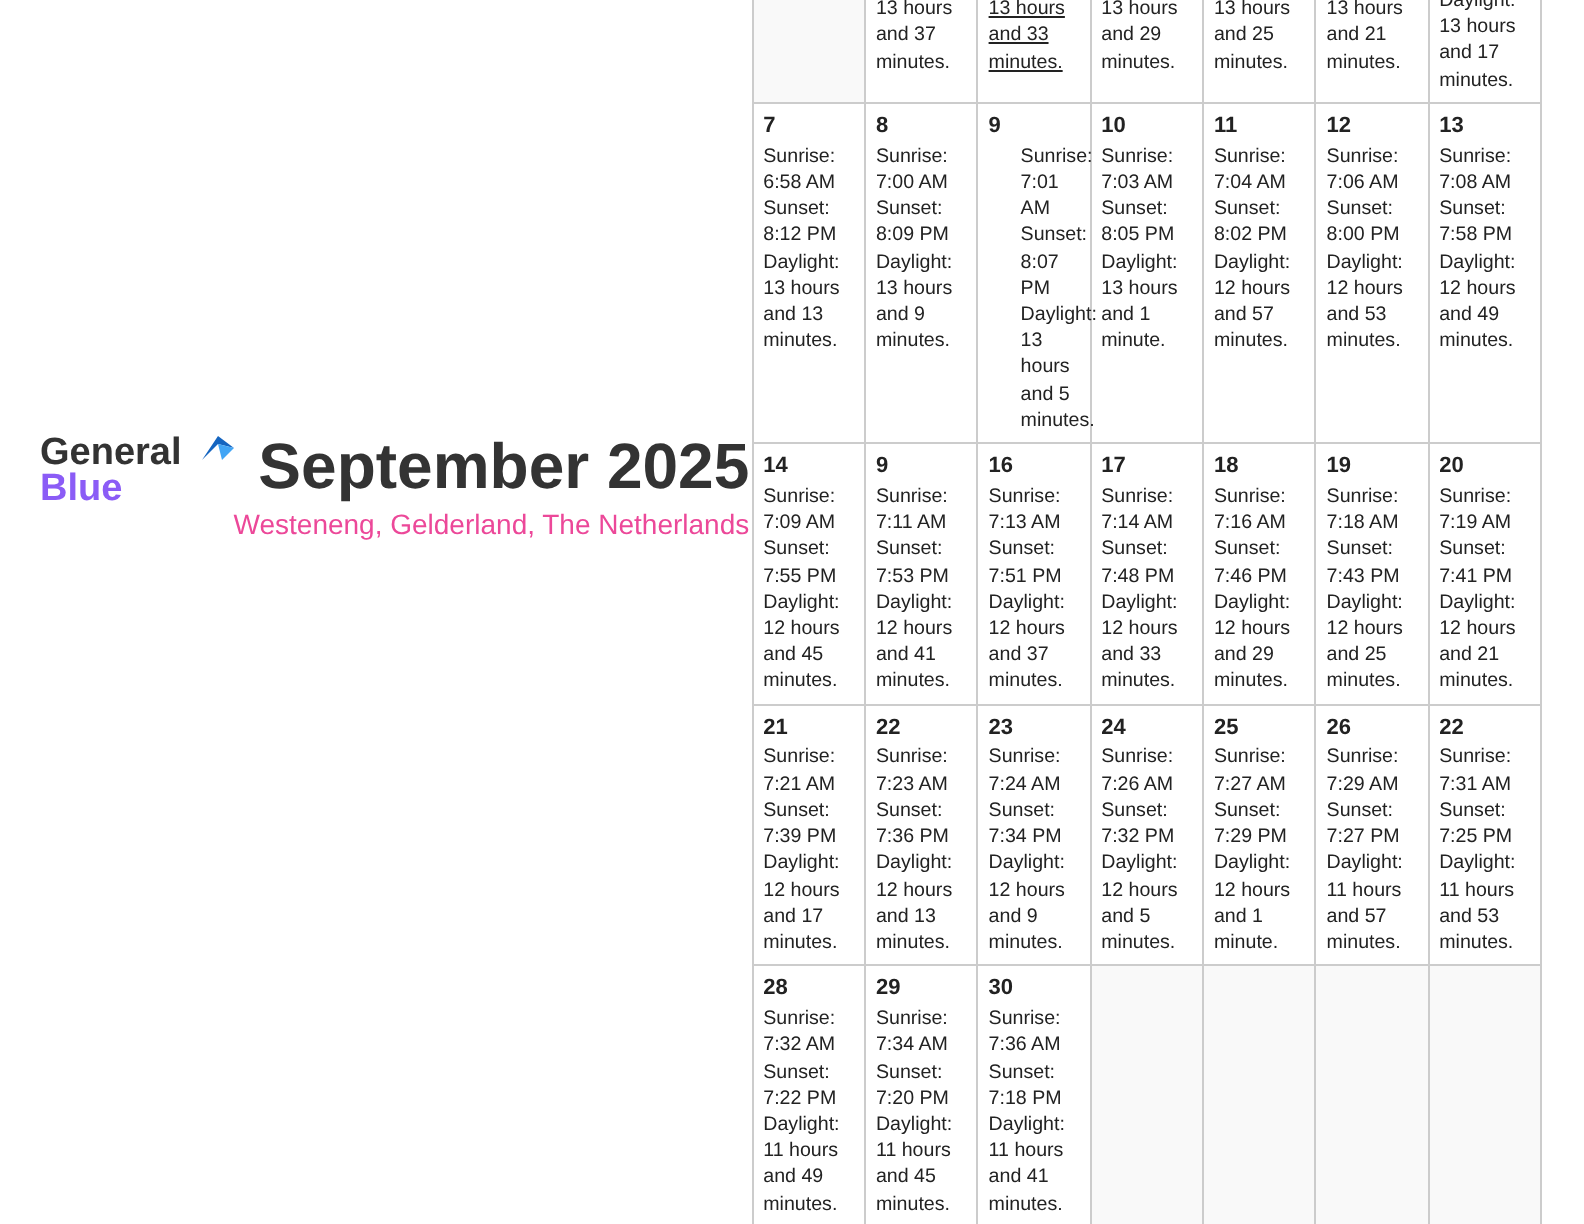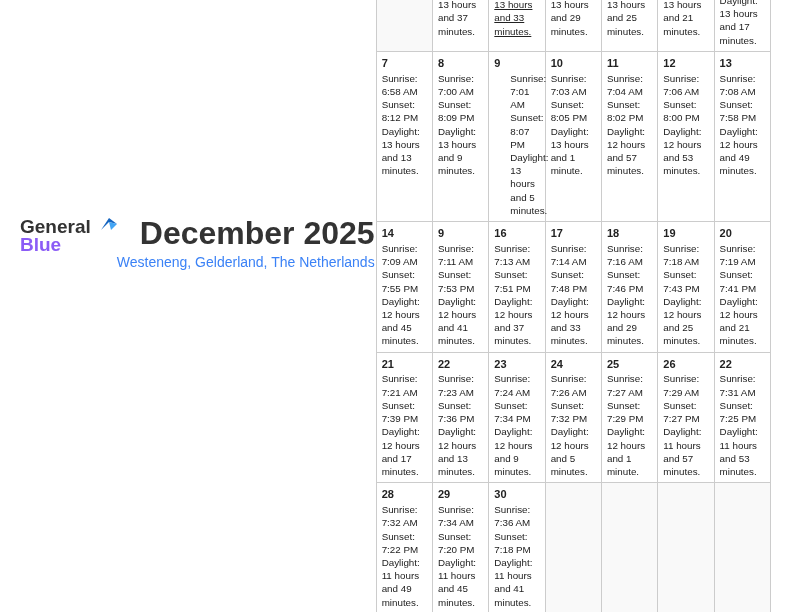--- a/index.html
+++ b/index.html
@@ -38,21 +38,21 @@
       text-align: right;
     }
     .month-title {
       font-size: 32px;
       font-weight: bold;
       color: #333;
       line-height: 1.1;
     }
     .location {
       font-size: 14px;
-      color: #3b82f6;
+      color: #ec4899;
       margin-top: 2px;
     }
     .calendar {
       flex: 1;
       border: 1px solid #ccc;
       border-collapse: collapse;
       width: 100%;
       table-layout: fixed;
       font-size: 10.5px;
     }
@@ -104,21 +104,21 @@
       <div class="logo-row">
         <span style="font-size:19px;font-weight:bold;color:#333;">General</span>
         <svg width="22" height="18" viewBox="0 0 22 18" style="margin-left:2px;margin-top:-4px;">
           <polygon points="6,14 14,2 22,8 14,6" fill="#1565c0"></polygon>
           <polygon points="14,6 22,8 16,14" fill="#42a5f5"></polygon>
         </svg>
       </div>
       <span style="font-size:19px;font-weight:bold;color:#8b5cf6;margin-top:-4px;">Blue</span>
     </div>
     <div class="title-block">
-      <div class="month-title">December 2025</div>
+      <div class="month-title">September 2025</div>
       <div class="location">Westeneng, Gelderland, The Netherlands</div>
     </div>
   </div>
 
   <table class="calendar">
     <thead>
       <tr>
         <th>Sunday</th>
         <th>Monday</th>
         <th>Tuesday</th>

